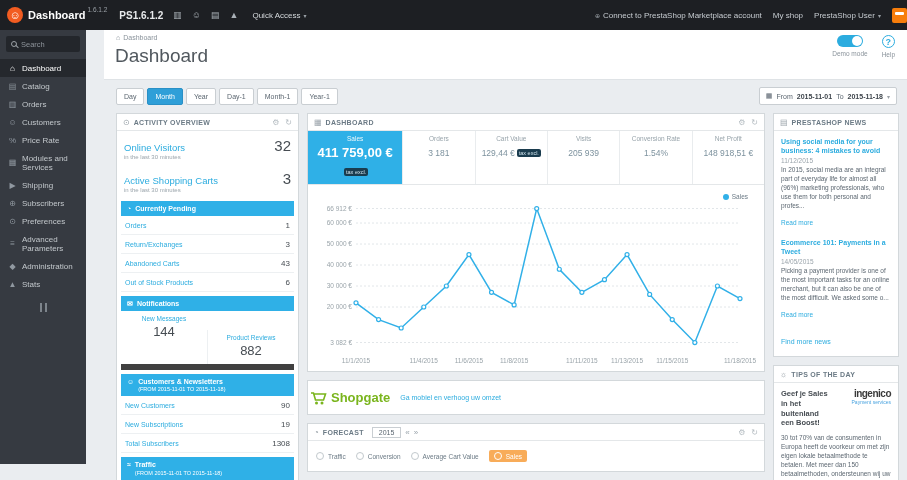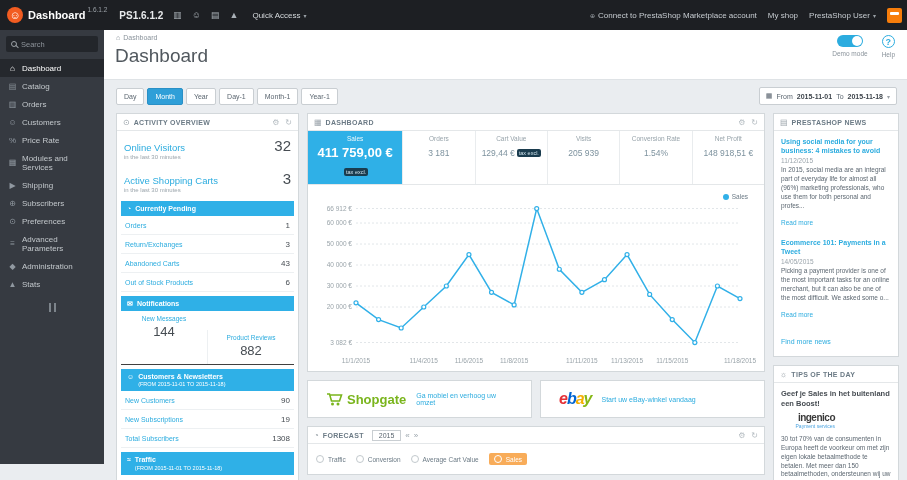--- a/index.html
+++ b/index.html
@@ -5,27 +5,27 @@
 *{margin:0;padding:0;box-sizing:border-box;}
 html,body{width:907px;height:480px;overflow:hidden;font-family:"Liberation Sans",sans-serif;background:#eaedf0;position:relative;}
 
 .topbar{position:absolute;top:0;left:0;width:907px;height:30px;background:#1d1f23;display:flex;align-items:center;color:#cfd3d6;z-index:9;}
 .logo-circle{width:16px;height:16px;border-radius:50%;background:#f25c21;color:#fff;display:flex;align-items:center;justify-content:center;font-size:11px;margin:0 5px 0 7px;flex:none;}
 .brand{color:#fff;font-size:11px;font-weight:bold;}
 .brand-ver{font-size:6.5px;color:#9aa0a6;margin-left:2px;align-self:flex-start;margin-top:6px;}
 .shop-tag{color:#e8eaec;font-size:10px;margin-left:12px;font-weight:bold;}
 .tb-icon{color:#aab1b7;font-size:9px;margin-left:10px;cursor:pointer;}
 .quick-access{margin-left:14px;color:#d6dadd;font-size:8px;cursor:pointer;display:flex;align-items:center;gap:3px;}
-.tb-right{margin-left:auto;display:flex;align-items:center;gap:11px;padding-right:5px;font-size:8px;}
+.tb-right{margin-left:auto;display:flex;align-items:center;gap:11px;font-size:8px;}
 .tb-link{color:#c6cbd0;cursor:pointer;display:flex;align-items:center;gap:3px;}
 .avatar{width:15px;height:15px;border-radius:2px;background:#f77d0b;flex:none;position:relative;}
 .avatar::after{content:"";position:absolute;left:3px;top:4px;width:9px;height:3px;background:#fff;border-radius:1px;}
 .caret{font-size:6px;color:#9aa0a6;}
 
-.sidebar{position:absolute;top:30px;left:0;width:104px;bottom:16px;background:#363a41;z-index:8;}
+.sidebar{position:absolute;top:30px;left:0;width:86px;bottom:16px;background:#363a41;z-index:8;}
 .search-box{margin:6px 6px 7px;height:16px;background:#23262b;border-radius:2px;display:flex;align-items:center;padding:0 5px;gap:4px;}
 .mag{width:6px;height:6px;border:1px solid #9aa0a5;border-radius:50%;position:relative;flex:none;}
 .mag::after{content:"";position:absolute;width:4px;height:1px;background:#9aa0a5;transform:rotate(45deg);right:-3px;bottom:-1px;}
 .search-input{background:transparent;border:none;outline:none;color:#cfd3d6;font-size:7.5px;width:100%;font-family:"Liberation Sans",sans-serif;}
 .search-input::placeholder{color:#8d939a;}
 .nav-item{display:flex;align-items:center;gap:5px;padding:4.5px 8px;color:#c3c8cc;font-size:8px;cursor:pointer;}
 .nav-item.active{background:#25282d;color:#fff;}
 .nav-icon{width:9px;text-align:center;font-size:8px;color:#9098a0;flex:none;}
 .nav-item.active .nav-icon{color:#fff;}
 .collapse-btn{margin:10px auto 0;width:20px;display:flex;justify-content:center;gap:3px;cursor:pointer;}
@@ -60,42 +60,42 @@
 .stat-line{padding:6px 7px 0;display:flex;justify-content:space-between;align-items:baseline;}
 .stat-label{color:#2cacdf;font-size:9.5px;cursor:pointer;}
 .stat-value{color:#464c52;font-size:15px;}
 .stat-sub{padding:0 7px 4px;font-size:6px;color:#9aa4ab;}
 .sec-h{background:#2fb0e7;color:#fff;font-size:7px;font-weight:bold;padding:3px 6px;display:flex;gap:4px;align-items:flex-start;margin:4px 4px 0;line-height:1.3;}
 .sec-sub{display:block;font-size:5.5px;font-weight:normal;}
 .sec-rows{margin:0 4px;}
 .sec-row{display:flex;justify-content:space-between;align-items:center;padding:4.5px 4px;border-bottom:1px solid #edf0f2;font-size:7px;}
 .sec-row .lbl{color:#2cacdf;cursor:pointer;}
 .sec-row .val{color:#464c52;font-size:8px;}
-.notif-cells{display:flex;margin:0 4px;border-bottom:1px solid #404040;}
+.notif-cells{display:flex;margin:0 4px;border-bottom:6px solid #404040;}
 .ncell{flex:1;text-align:center;padding:4px 2px 5px;cursor:pointer;}
 .ncell + .ncell{border-left:1px solid #edf0f2;margin-top:19px;}
 .ncell .lbl{font-size:6.5px;color:#2cacdf;display:block;}
 .ncell .val{font-size:13px;color:#464c52;}
 .ga-link{padding:6px 8px;font-size:7px;color:#2cacdf;display:flex;gap:4px;align-items:center;cursor:pointer;}
 
 .kpi-row{display:flex;border-bottom:1px solid #e4e7e9;}
 .kpi{flex:1;min-width:0;padding:4px 3px 5px;text-align:center;border-right:1px solid #e9ecee;cursor:pointer;}
 .kpi:last-child{border-right:none;}
 .k-label{font-size:6.5px;color:#98a4ab;display:block;}
 .k-value{font-size:8.5px;color:#7d929e;margin-top:3px;display:inline-block;}
 .kpi.active{background:#2fb0e7;flex:1.35;}
 .kpi.active .k-label{color:#eaf7fc;}
 .kpi.active .k-value{color:#fff;font-weight:bold;font-size:13px;}
 .k-badge{display:inline-block;background:#1a3c4e;color:#cfe3ec;font-size:5.5px;padding:1px 2px;border-radius:2px;margin-left:2px;vertical-align:1px;}
 .chart-zone{position:relative;padding:4px 2px 0;}
 .legend{position:absolute;top:8px;right:16px;font-size:6.5px;color:#6b7a85;display:flex;align-items:center;gap:3px;}
 .legend-dot{width:6px;height:6px;border-radius:50%;background:#31b0e8;}
 
 .promo-row{display:flex;gap:8px;}
-.promo{flex:1;display:flex;align-items:center;gap:10px;padding:9px 18px;background:#fff;border:1px solid #d3d8db;}
+.promo{flex:1;display:flex;align-items:center;gap:10px;padding:9px 2px;background:#fff;border:1px solid #d3d8db;}
 .promo-link{font-size:7px;color:#2cacdf;cursor:pointer;}
 .shopgate-text{color:#7ab51d;font-weight:bold;font-size:13px;}
 .brand-wrap{display:flex;align-items:center;gap:4px;flex:none;}
 .ebay-text{font-size:16px;font-weight:bold;font-style:italic;letter-spacing:-1px;}
 .ebay-e{color:#e53238}.ebay-b{color:#0064d2}.ebay-a{color:#f5af02}.ebay-y{color:#86b817}
 
 .fc-year{border:1px solid #c9ced2;padding:1px 6px;font-size:7px;color:#5b6670;margin-left:4px;cursor:pointer;}
 .fc-nav{color:#9aa4ab;font-size:8px;cursor:pointer;}
 .fc-legend{display:flex;gap:10px;align-items:center;padding:9px 8px;}
 .fc-item{display:flex;align-items:center;gap:4px;font-size:6.5px;color:#6b7a85;cursor:pointer;}
@@ -104,21 +104,21 @@
 .fc-item.active .fc-circle{border-color:#fff;background:#f8ac59;}
 
 .news-body{padding:6px 7px 8px;}
 .news-item{margin-bottom:9px;}
 .news-title{color:#2cacdf;font-size:7px;font-weight:bold;line-height:1.3;cursor:pointer;}
 .news-date{color:#9aa4ab;font-size:6.5px;margin:2px 0;}
 .news-excerpt{color:#5c6771;font-size:6.5px;line-height:1.38;}
 .read-more{color:#2cacdf;font-size:6.5px;display:inline-block;margin-top:2px;cursor:pointer;}
 .find-more{color:#2cacdf;font-size:7px;cursor:pointer;}
 .tips-body{padding:6px 7px;}
-.tips-head{display:flex;gap:4px;flex-direction:column;}
+.tips-head{display:flex;gap:4px;}
 .tips-headline{flex:1;font-size:7.5px;font-weight:bold;color:#464c52;line-height:1.3;}
 .ingenico{width:54px;text-align:right;flex:none;}
 .ingenico .l1{font-size:10px;font-weight:bold;color:#3a3a3a;letter-spacing:-.5px;line-height:1;}
 .ingenico .l2{font-size:5px;color:#4aa3df;}
 .tips-text{margin-top:6px;font-size:6.5px;color:#5c6771;line-height:1.38;}
 </style>
 </head>
 <body>
 
 <div class="topbar">
@@ -432,24 +432,20 @@
           <span class="brand-wrap">
             <svg width="17" height="14">
                 <path d="M1 2 h2.5 l2 7 h8 l2 -6 h-11" fill="none" stroke="#7ab51d" stroke-width="1.6"></path>
                 <circle cx="6.5" cy="12" r="1.5" fill="#7ab51d"></circle>
                 <circle cx="12" cy="12" r="1.5" fill="#7ab51d"></circle>
               </svg>
             <span class="shopgate-text">Shopgate</span>
           </span>
           <span class="promo-link">Ga mobiel en verhoog uw omzet</span>
         </div>
-        <div class="promo">
-          <span class="ebay-text"><span class="ebay-e">e</span><span class="ebay-b">b</span><span class="ebay-a">a</span><span class="ebay-y">y</span></span>
-          <span class="promo-link">Start uw eBay-winkel vandaag</span>
-        </div>
       </div>
 
       <div class="panel">
         <div class="panel-h">
           <span class="ph-icon">◔</span>
           <span class="ph-title">FORECAST</span>
           <span class="fc-year">2015</span>
           <span class="fc-nav">«</span>
           <span class="fc-nav">»</span>
           <span class="ph-tools">

